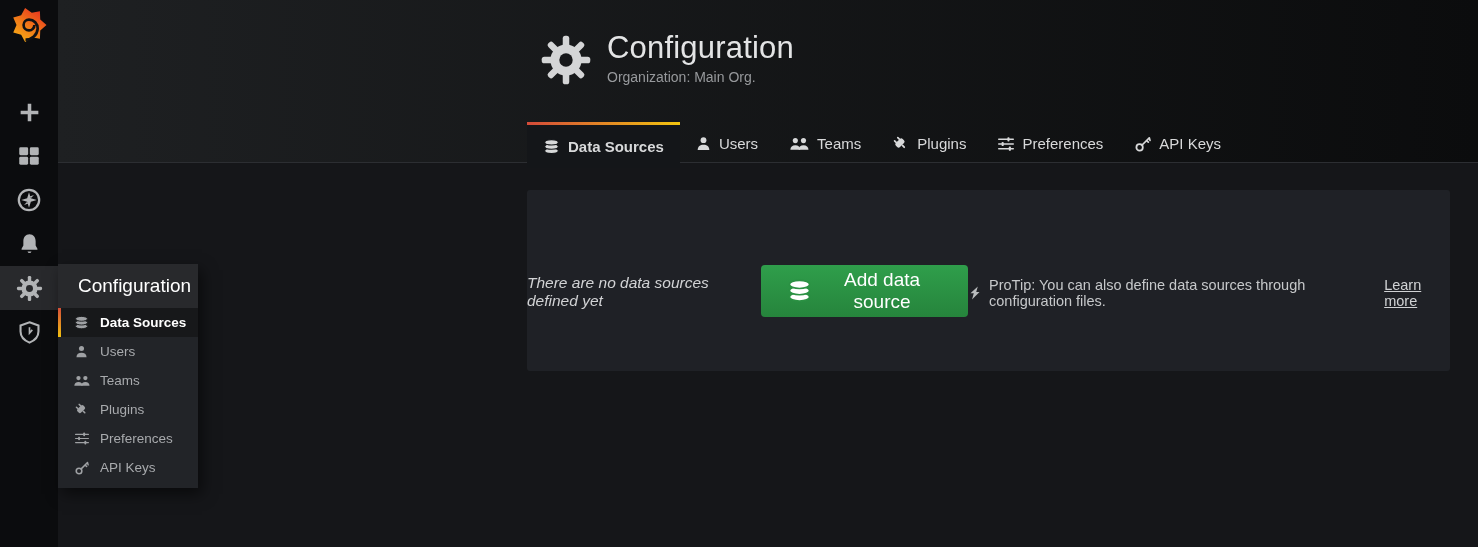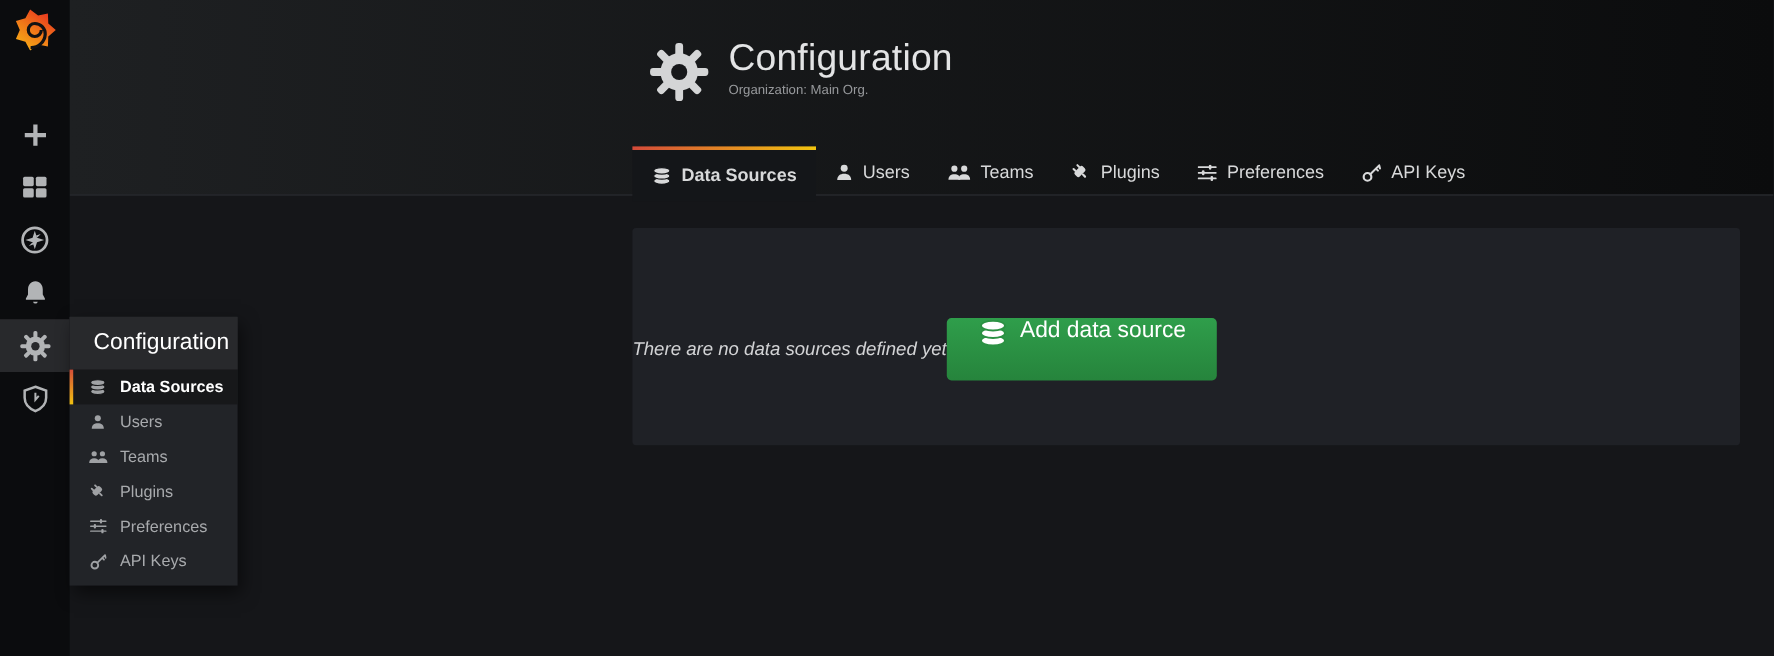--- a/index.html
+++ b/index.html
@@ -51,21 +51,21 @@
     position:absolute; left:58px; top:0; right:0; height:162px;
     background:linear-gradient(to right,#1e2022,#0b0c0d);
   }
   .header-divider {
     position:absolute; left:58px; top:162px; right:0; height:1px;
     background:#2c2e32; z-index:2;
   }
   .header-inner { display:flex; padding:30px 0 0 482px; gap:15px; }
   .header-gear { color:#d4d5d6; margin-top:4px; --hole:#17181a; }
   .page-title { font-size:31px; font-weight:500; color:#e3e4e5; letter-spacing:.2px; }
-  .page-subtitle { font-size:11px; color:#97999c; margin-top:3px; }
+  .page-subtitle { font-size:14px; color:#97999c; margin-top:3px; }
 
   
   .tabbar {
     position:absolute; left:527px; top:122px; display:flex; z-index:6;
   }
   .tab {
     height:40px; display:flex; align-items:center; gap:8px;
     padding:0 16px; font-size:15px; color:#d8d9da; cursor:pointer;
     border-top:3px solid transparent;
   }
@@ -80,21 +80,21 @@
   
   .content-area { position:absolute; left:58px; top:163px; right:0; bottom:0; background:#151619; z-index:1; }
   .panel {
     position:absolute; left:469px; top:27px; width:923px; height:181px;
     background:#1f2126; border-radius:3px; --icon-gap:#1f2126;
     display:flex; flex-direction:row; align-items:center;
   }
   .empty-msg { margin-top:22px; font-size:15.5px; font-style:italic; color:#d2d3d5; }
   .add-btn {
     margin-top:20px; height:52px; padding:0 26px;
-    display:flex; align-items:flex-start; gap:10px;
+    display:flex; align-items:center; gap:10px;
     background:linear-gradient(to bottom,#2f9e4b,#26843c);
     --icon-gap:#2b9143;
     border:none; border-radius:4px; cursor:pointer;
     color:#ffffff; font-size:19px; font-weight:500;
     font-family:"Liberation Sans", sans-serif;
   }
   .add-btn .btn-icon { color:#ffffff; }
   .protip { margin-top:24px; display:flex; align-items:center; gap:7px; font-size:14.5px; color:#c6c8ca; }
   .protip .bolt { color:#b9bbbd; }
   .learn-more { color:#d0d2d4; text-decoration:underline; cursor:pointer; }
@@ -282,20 +282,29 @@
   <div class="panel">
     <div class="empty-msg">There are no data sources defined yet</div>
     <button class="add-btn">
       <span class="btn-icon">
           <svg width="25" height="25">
             <use href="#i-database"></use>
           </svg>
         </span>
       <span>Add data source</span>
     </button>
+    <div class="protip">
+      <span class="bolt">
+          <svg width="14" height="14">
+            <use href="#i-bolt"></use>
+          </svg>
+        </span>
+      <span>ProTip: You can also define data sources through configuration files.</span>
+      <span class="learn-more">Learn more</span>
+    </div>
   </div>
 </div>
 
 <div class="sidebar">
   <div class="logo-wrap">
     <svg width="40" height="42">
         <use href="#i-logo"></use>
       </svg>
   </div>
   <div class="side-stack">

